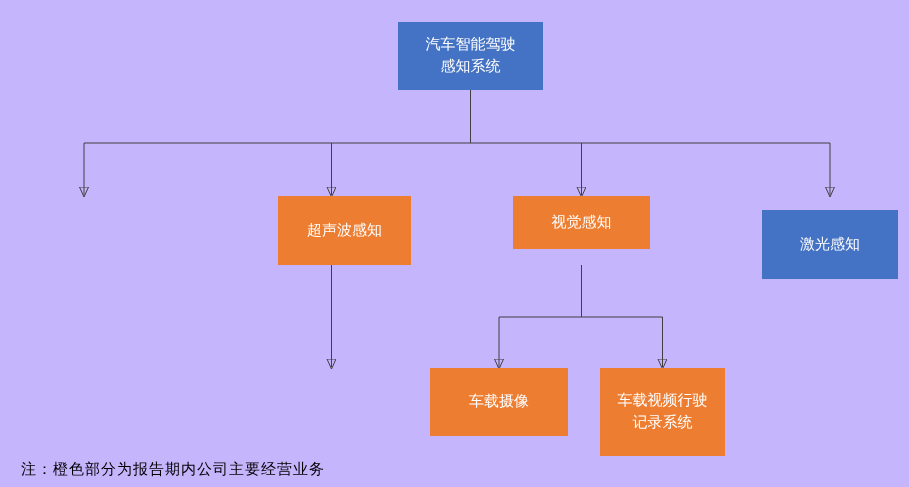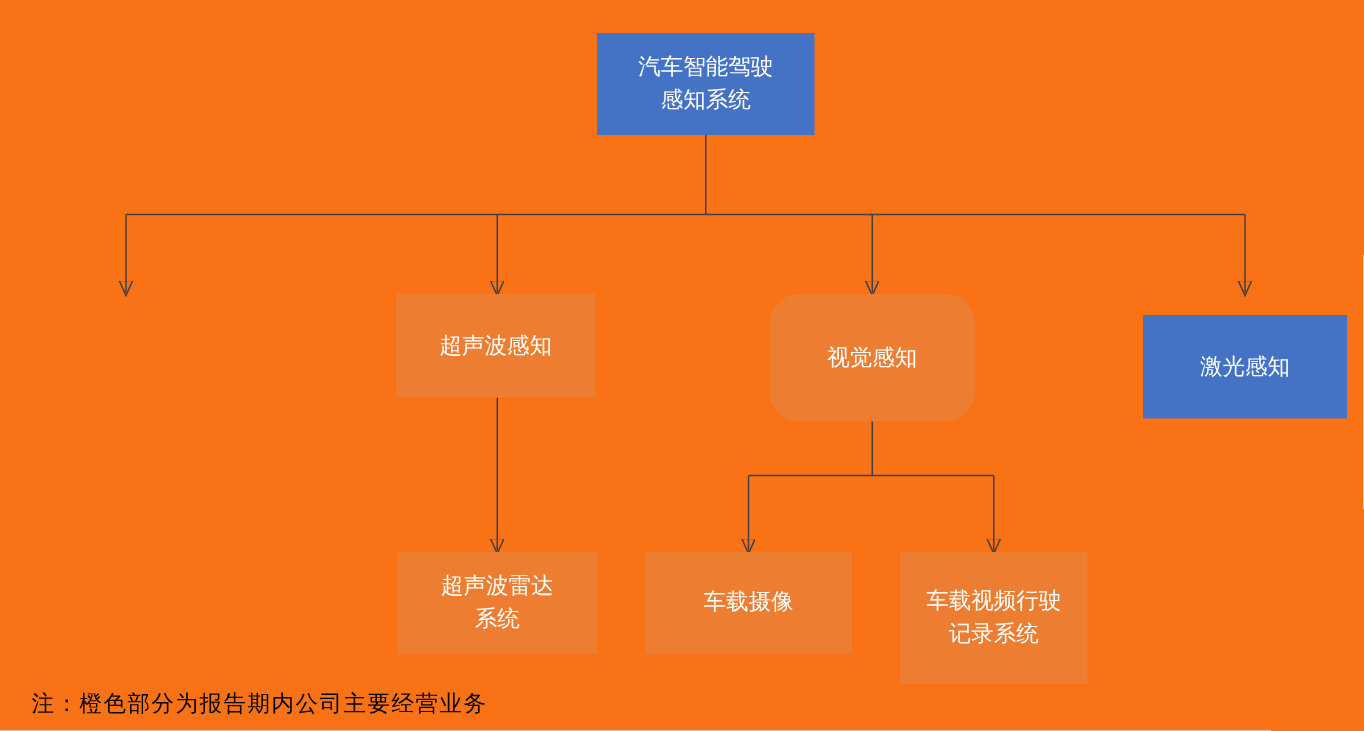--- a/index.html
+++ b/index.html
@@ -1,20 +1,20 @@
 <!DOCTYPE html>
 <html><head>
 <meta charset="utf-8">
 <style>
   html, body { margin: 0; padding: 0; background: #ffffff; }
   #canvas {
     position: relative;
     width: 909px;
     height: 487px;
-    background: #f97316;
+    background: #c4b5fd;
     font-family: "DejaVu Serif", "Liberation Serif", serif;
     overflow: hidden;
   }
   .node {
     position: absolute;
     display: flex;
     align-items: center;
     justify-content: center;
     text-align: center;
     color: #ffffff;
@@ -70,28 +70,26 @@
     <path d="M581.5 265 V317"></path>
     <path d="M499 317 H662.5"></path>
     <path d="M499 317 V367" marker-end="url(#arrow)"></path>
     <path d="M662.5 317 V367" marker-end="url(#arrow)"></path>
   </svg>
 
   <div class="node" style="left:398px; top:22px;  width:145px; height:68px;" data-c="blue">汽车智能驾驶
 感知系统</div>
 
 
-  <div class="node" style="left:264px; top:196px; width:133px; height:69px;" data-c="orange">超声波感知</div>
+  <div class="node" style="left:278px; top:196px; width:133px; height:69px;" data-c="orange">超声波感知</div>
 
-  <div class="node" style="left:513px; top:196px; width:137px; height:85px;border-radius:20px;" data-c="orange">视觉感知</div>
+  <div class="node" style="left:513px; top:196px; width:137px; height:53px;" data-c="orange">视觉感知</div>
 
   <div class="node" style="left:762px; top:196px; width:136px; height:69px;margin-top:14px;" data-c="blue">激光感知</div>
 
-  <div class="node" style="left:265px; top:368px; width:133px; height:68px;" data-c="orange">超声波雷达
-系统</div>
 
   <div class="node" style="left:430px; top:368px; width:138px; height:68px;" data-c="orange">车载摄像</div>
 
   <div class="node" style="left:600px; top:368px; width:125px; height:88px;" data-c="orange">车载视频行驶
 记录系统</div>
 
   <div class="note">注：橙色部分为报告期内公司主要经营业务</div>
 
 </div>
 

